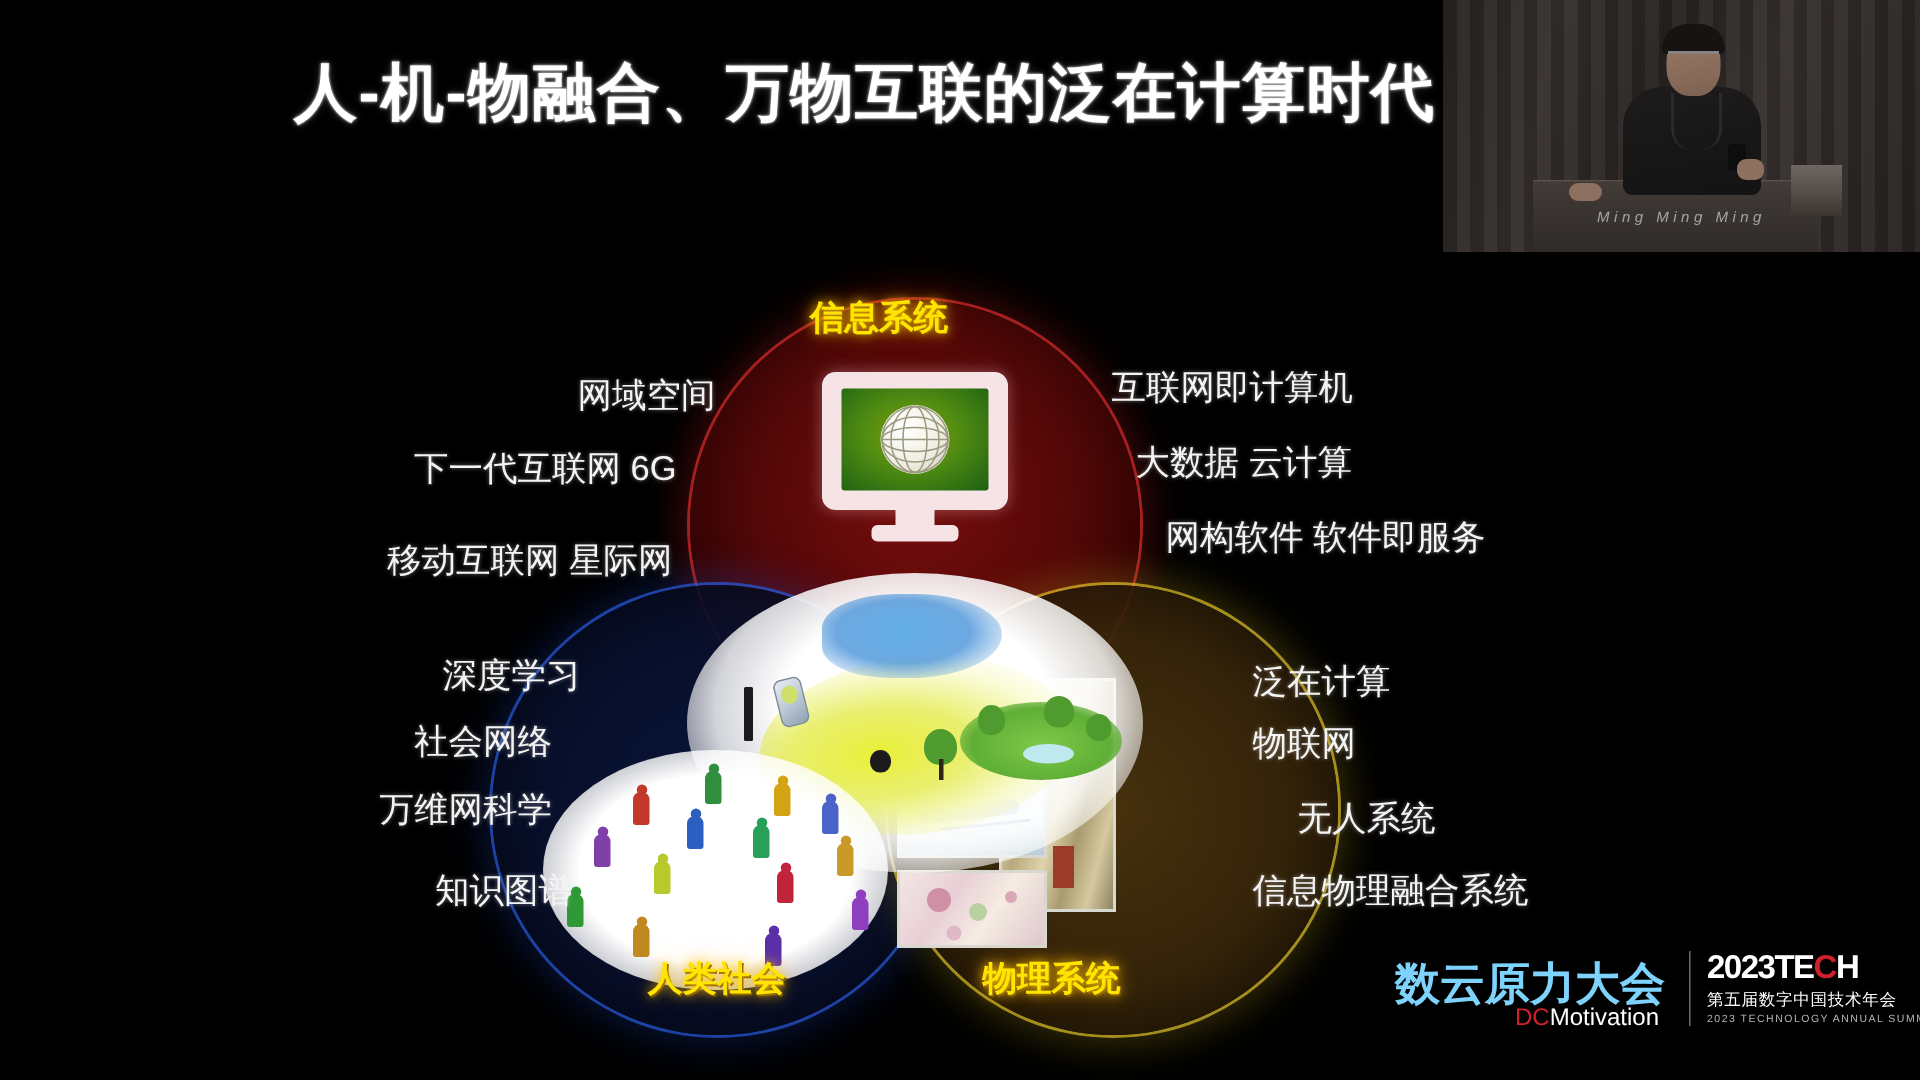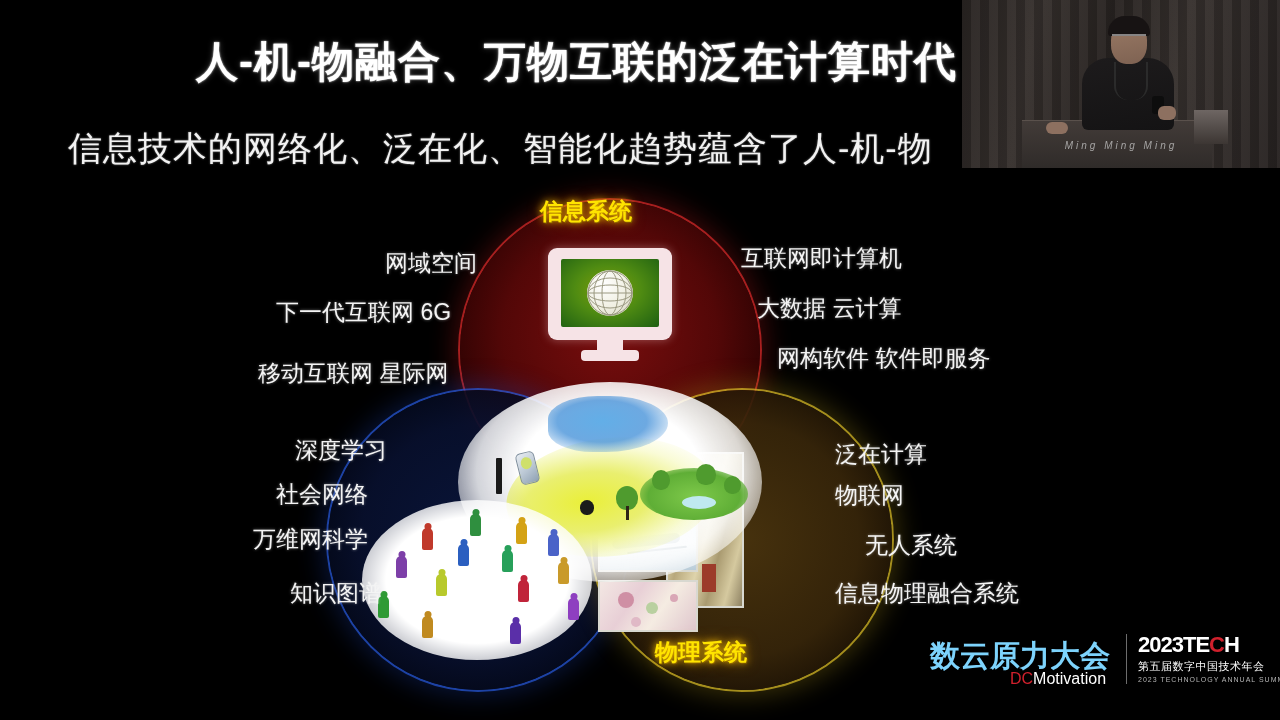--- a/index.html
+++ b/index.html
@@ -265,21 +265,20 @@
   .logo-year .tech-a{color:#d0202c;}
   .logo-sub1{font-size:11px;color:#ffffff;white-space:nowrap;margin-top:1px;letter-spacing:.5px;}
   .logo-sub2{font-size:7px;color:#b4b4b4;white-space:nowrap;margin-top:2px;letter-spacing:1px;}
 </style>
 </head>
 <body>
 
 <div id="slide">
 
   <div class="title">人-机-物融合、万物互联的泛在计算时代</div>
-  <div class="subtitle">信息技术的网络化、泛在化、智能化趋势蕴含了人-机-物</div>
 
   <div id="venn">
 
     <div class="circle circle-info"></div>
     <div class="circle circle-human"></div>
     <div class="circle circle-phys"></div>
 
     <div class="tile tile-tower"></div>
     <div class="tile tile-plane"></div>
     <div class="tile tile-cell"></div>
@@ -331,20 +330,21 @@
             </svg>
           </div>
         </div>
       </div>
       <div class="mon-stand"></div>
       <div class="mon-base"></div>
     </div>
   </div>
 
   <div class="cap cap-info">信息系统</div>
+  <div class="cap cap-human">人类社会</div>
   <div class="cap cap-phys">物理系统</div>
 
   <div class="kw" style="left:385px;top:248px;">网域空间</div>
   <div class="kw" style="left:276px;top:297px;">下一代互联网  6G</div>
   <div class="kw" style="left:258px;top:358px;">移动互联网  星际网</div>
 
   <div class="kw" style="left:741px;top:243px;">互联网即计算机</div>
   <div class="kw" style="left:757px;top:293px;">大数据      云计算</div>
   <div class="kw" style="left:777px;top:343px;">网构软件    软件即服务</div>
 

